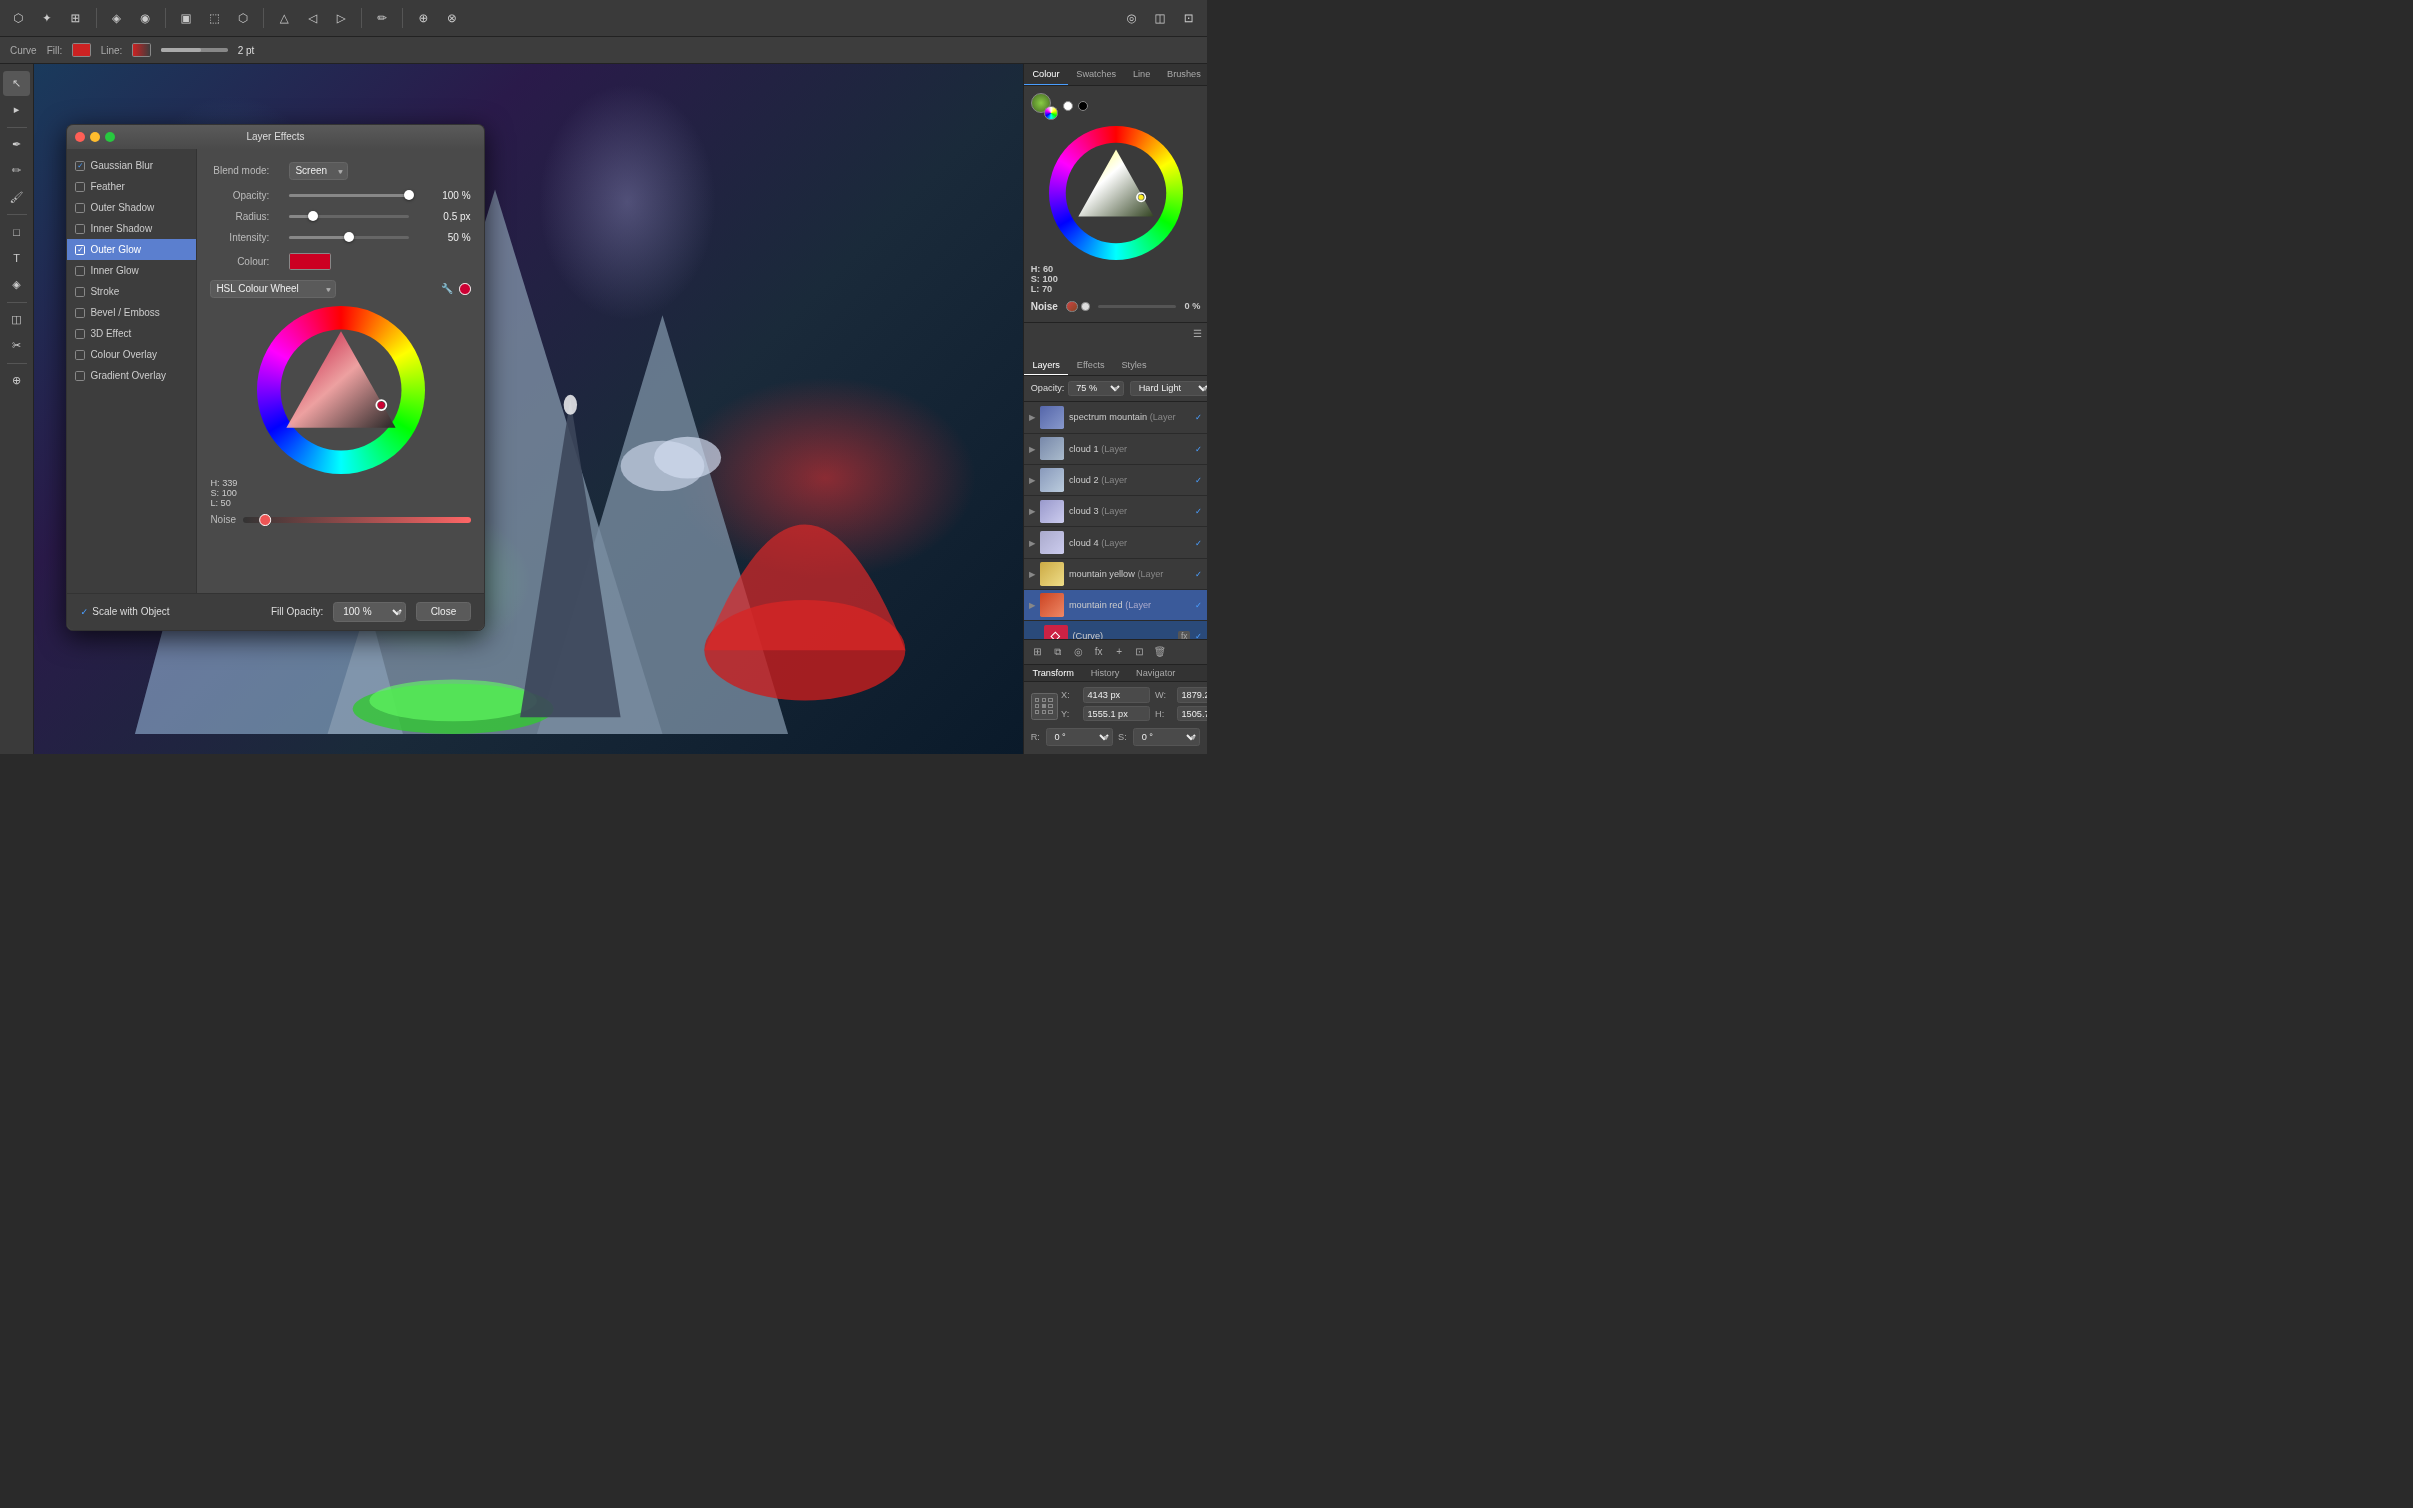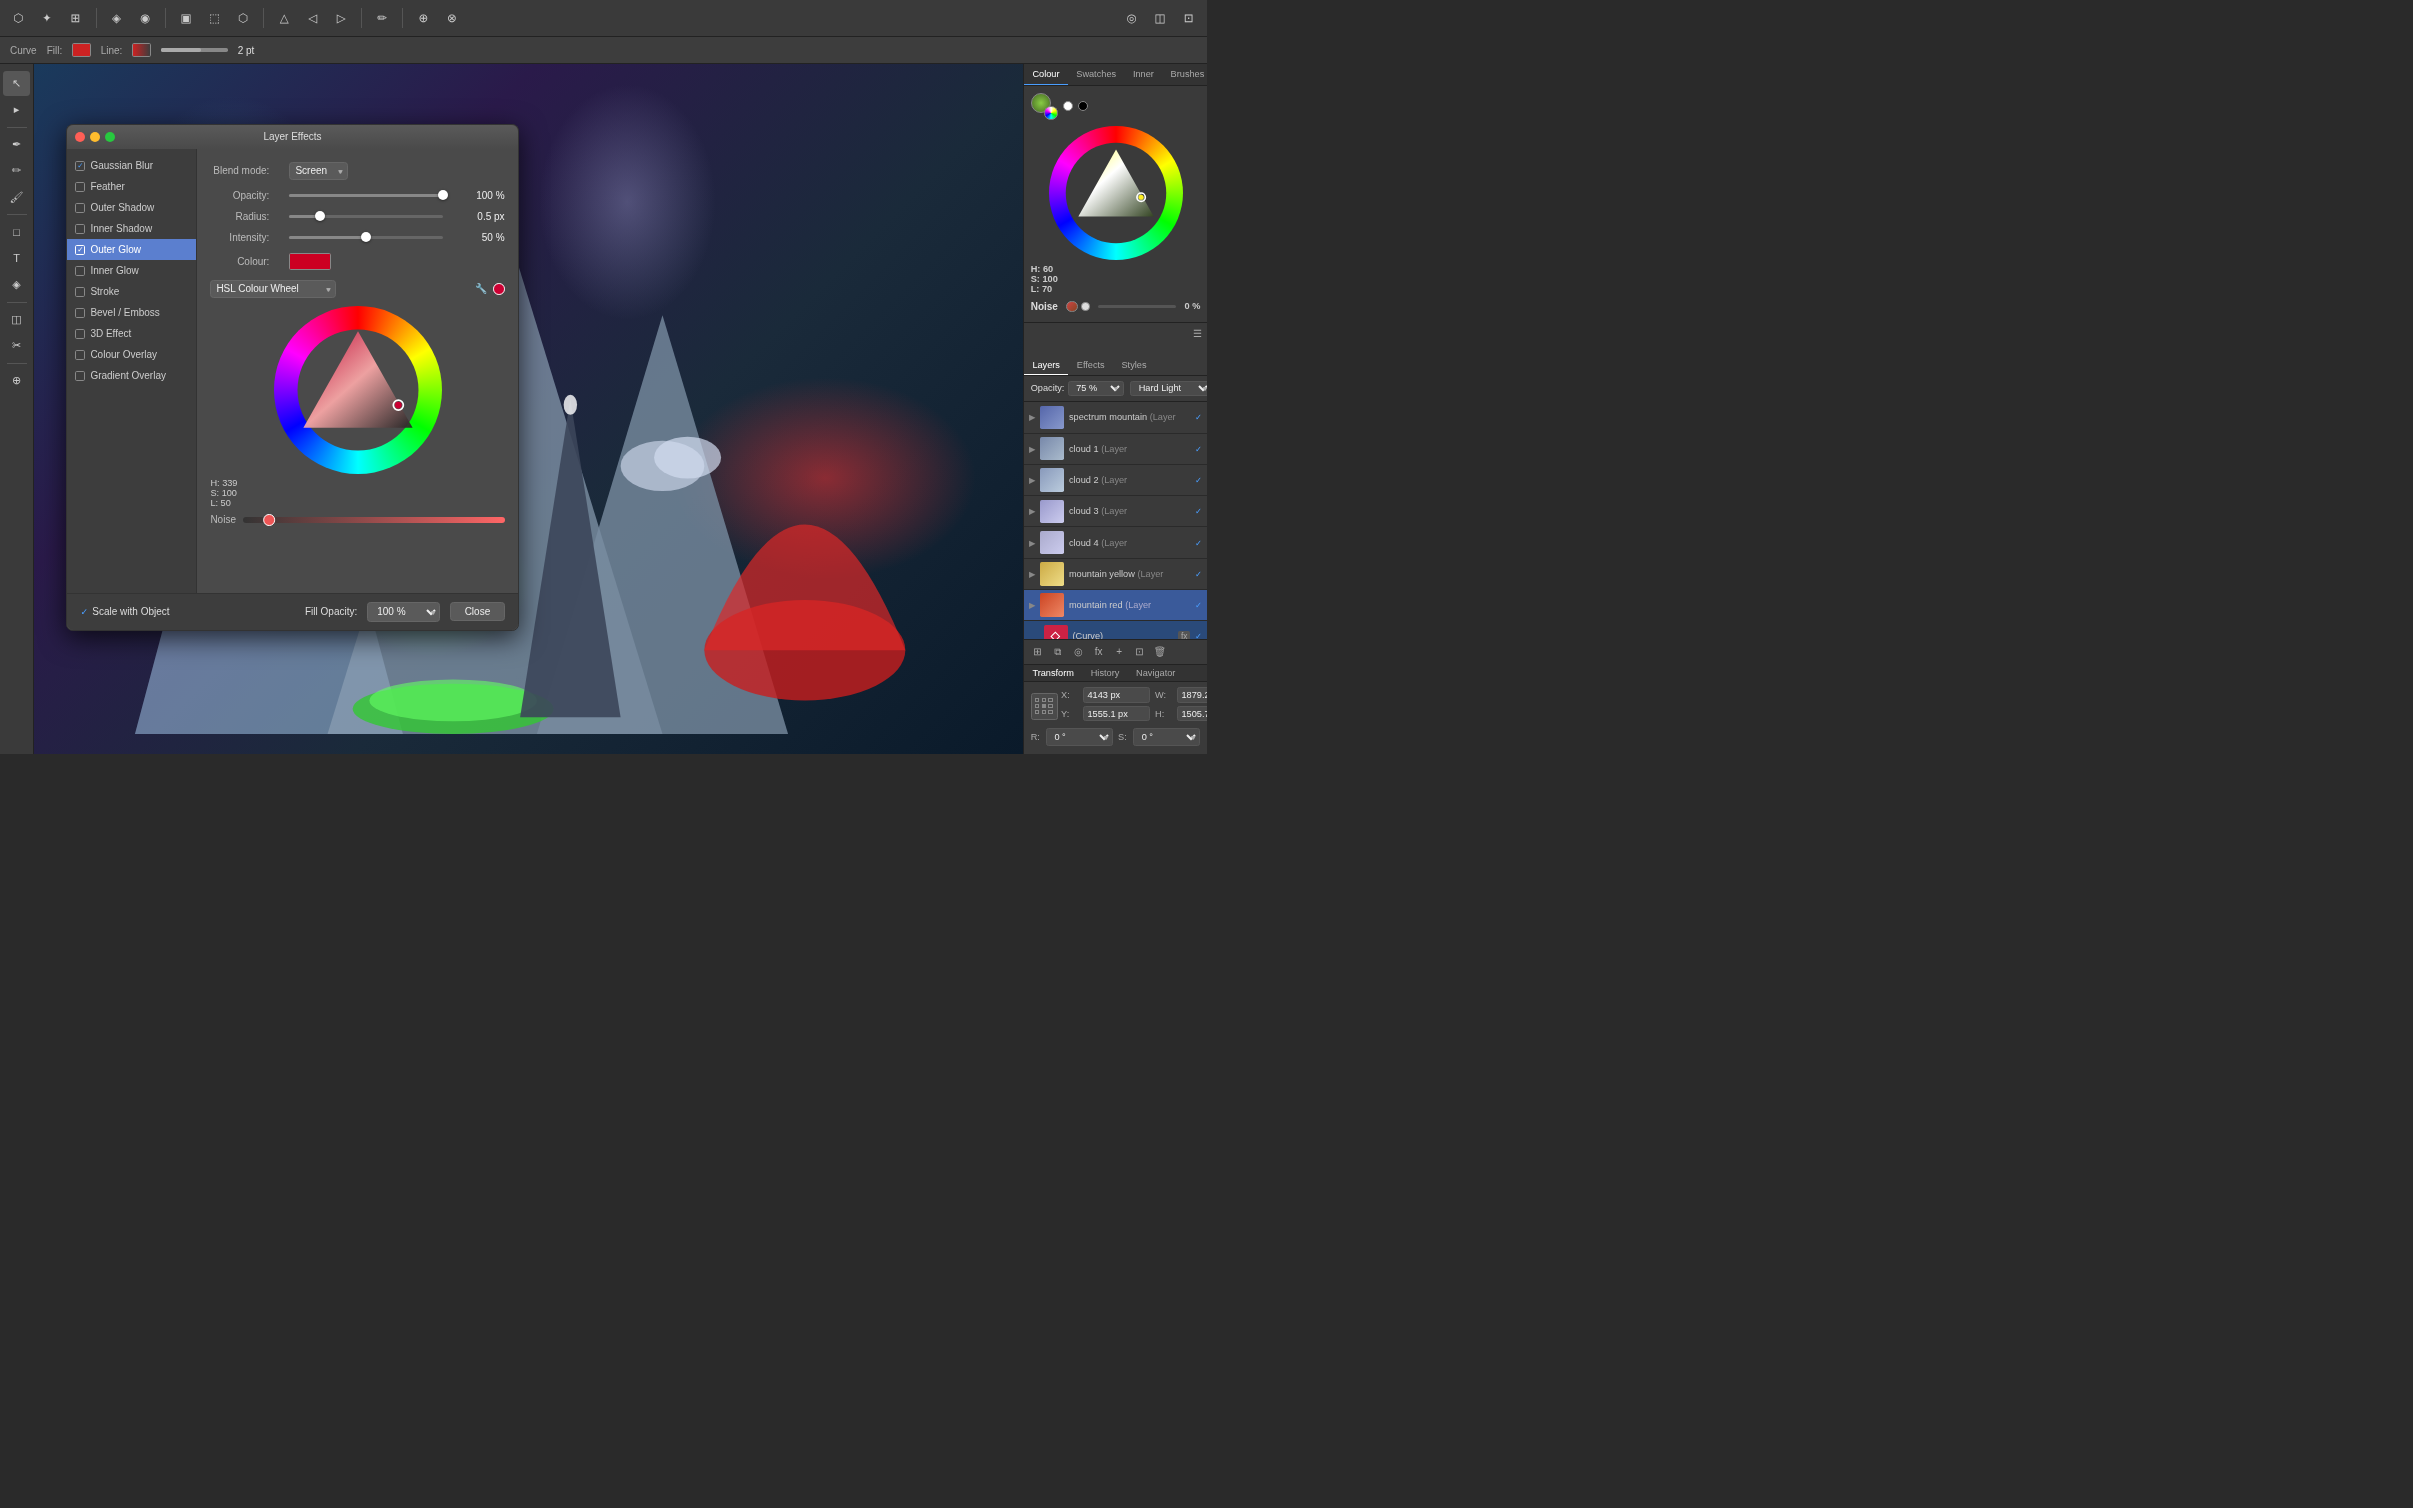--- a/index.html
+++ b/index.html
@@ -123,21 +123,21 @@
         radial-gradient(ellipse 126px 168px at 60% 20%, rgba(150,150,200,0.4) 0%, transparent 70%),
         radial-gradient(ellipse 251px 168px at 80% 60%, rgba(255,50,50,0.5) 0%, transparent 60%),
         radial-gradient(ellipse 168px 126px at 40% 75%, rgba(50,255,50,0.6) 0%, transparent 60%);
     }
 
     
     .layer-effects-dialog {
       position: absolute;
       top: 60px;
       left: 32px;
-      width: 453px;
+      width: 419px;
       background: #4a4a4a;
       border-radius: 6.7px;
       box-shadow: 0 6.7px 27px rgba(0,0,0,0.7);
       border: 0.8px solid #333;
     }
     .dialog-titlebar {
       height: 23.5px;
       background: linear-gradient(to bottom, #5a5a5a, #4a4a4a);
       border-radius: 6.7px 6.7px 0 0;
       display: flex;
@@ -794,21 +794,21 @@
         </div>
       </div>
     </div>
   </div>
 
   <div class="right-panel">
 
     <div class="right-panel-tabs">
       <div class="rpanel-tab active">Colour</div>
       <div class="rpanel-tab">Swatches</div>
-      <div class="rpanel-tab">Inner</div>
+      <div class="rpanel-tab">Line</div>
       <div class="rpanel-tab">Brushes</div>
       <div style="margin-left:auto;padding:4.2px 5px;color:#aaa;cursor:pointer;">☰</div>
     </div>
 
     <div class="color-section">
       <div style="display:flex;align-items:center;gap:5px;margin-bottom:6.7px;">
 
         <div style="position:relative;width:27px;height:27px;">
           <div style="width:20px;height:20px;background:radial-gradient(circle,#88cc44,#446622);border-radius:50%;border:0.8px solid #888;position:absolute;top:0;left:0;"></div>
           <div style="width:13.4px;height:13.4px;background:conic-gradient(#fff,#ffff00,#00ff00,#00ffff,#0000ff,#ff00ff,#fff);border-radius:50%;border:0.8px solid #888;position:absolute;bottom:0;right:0;"></div>

